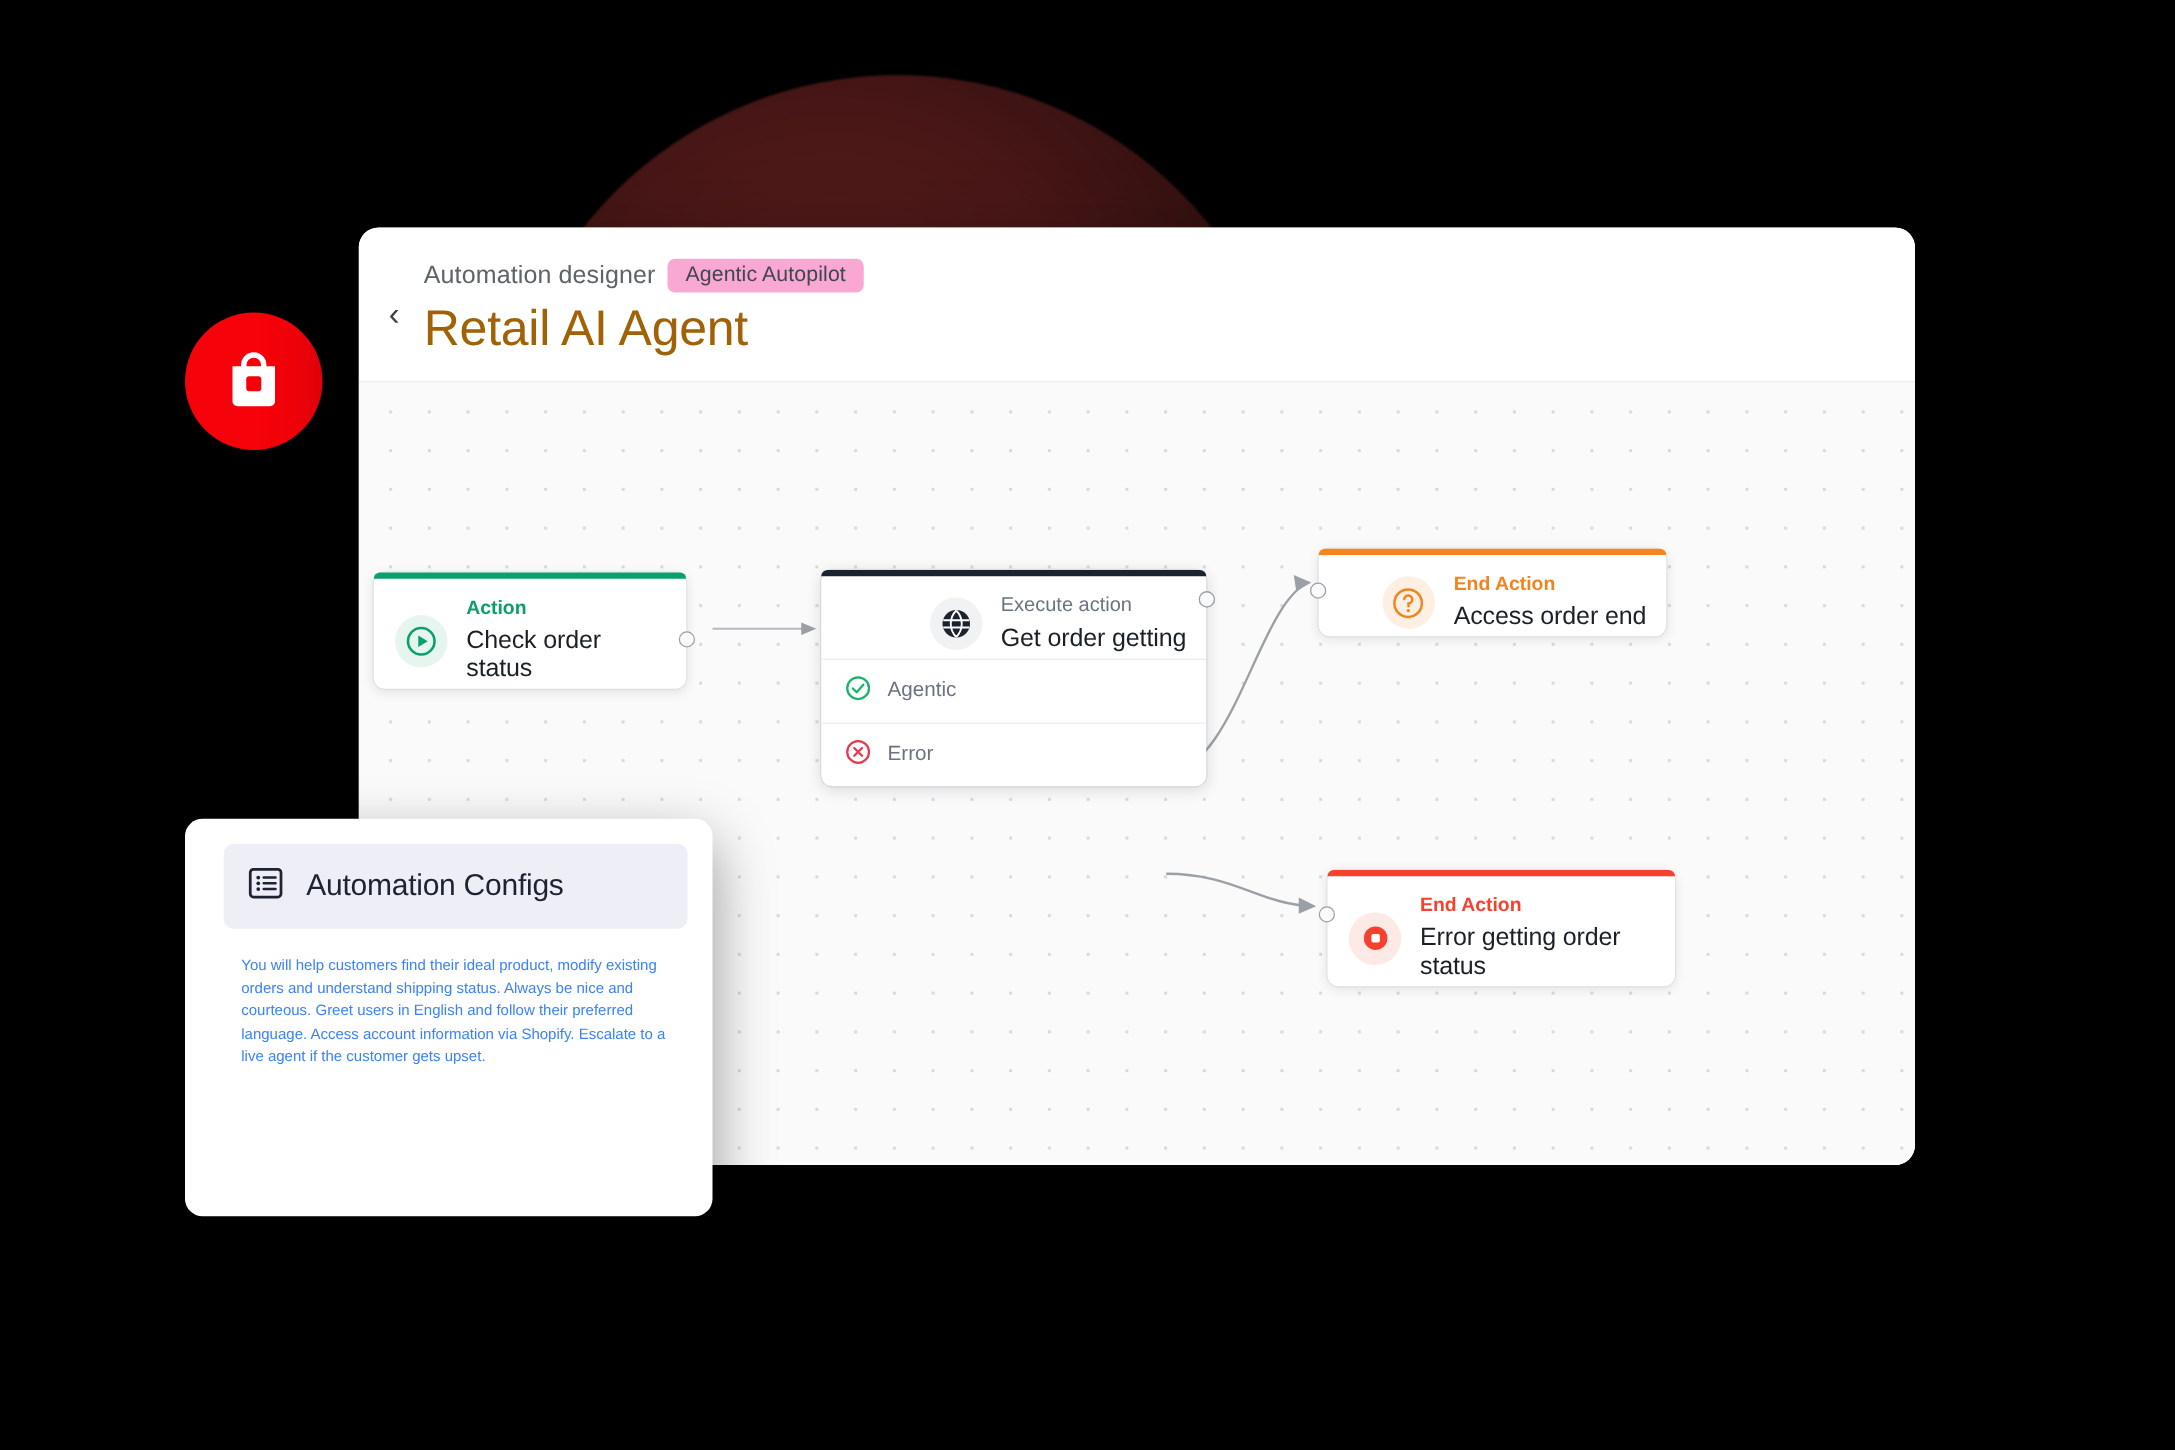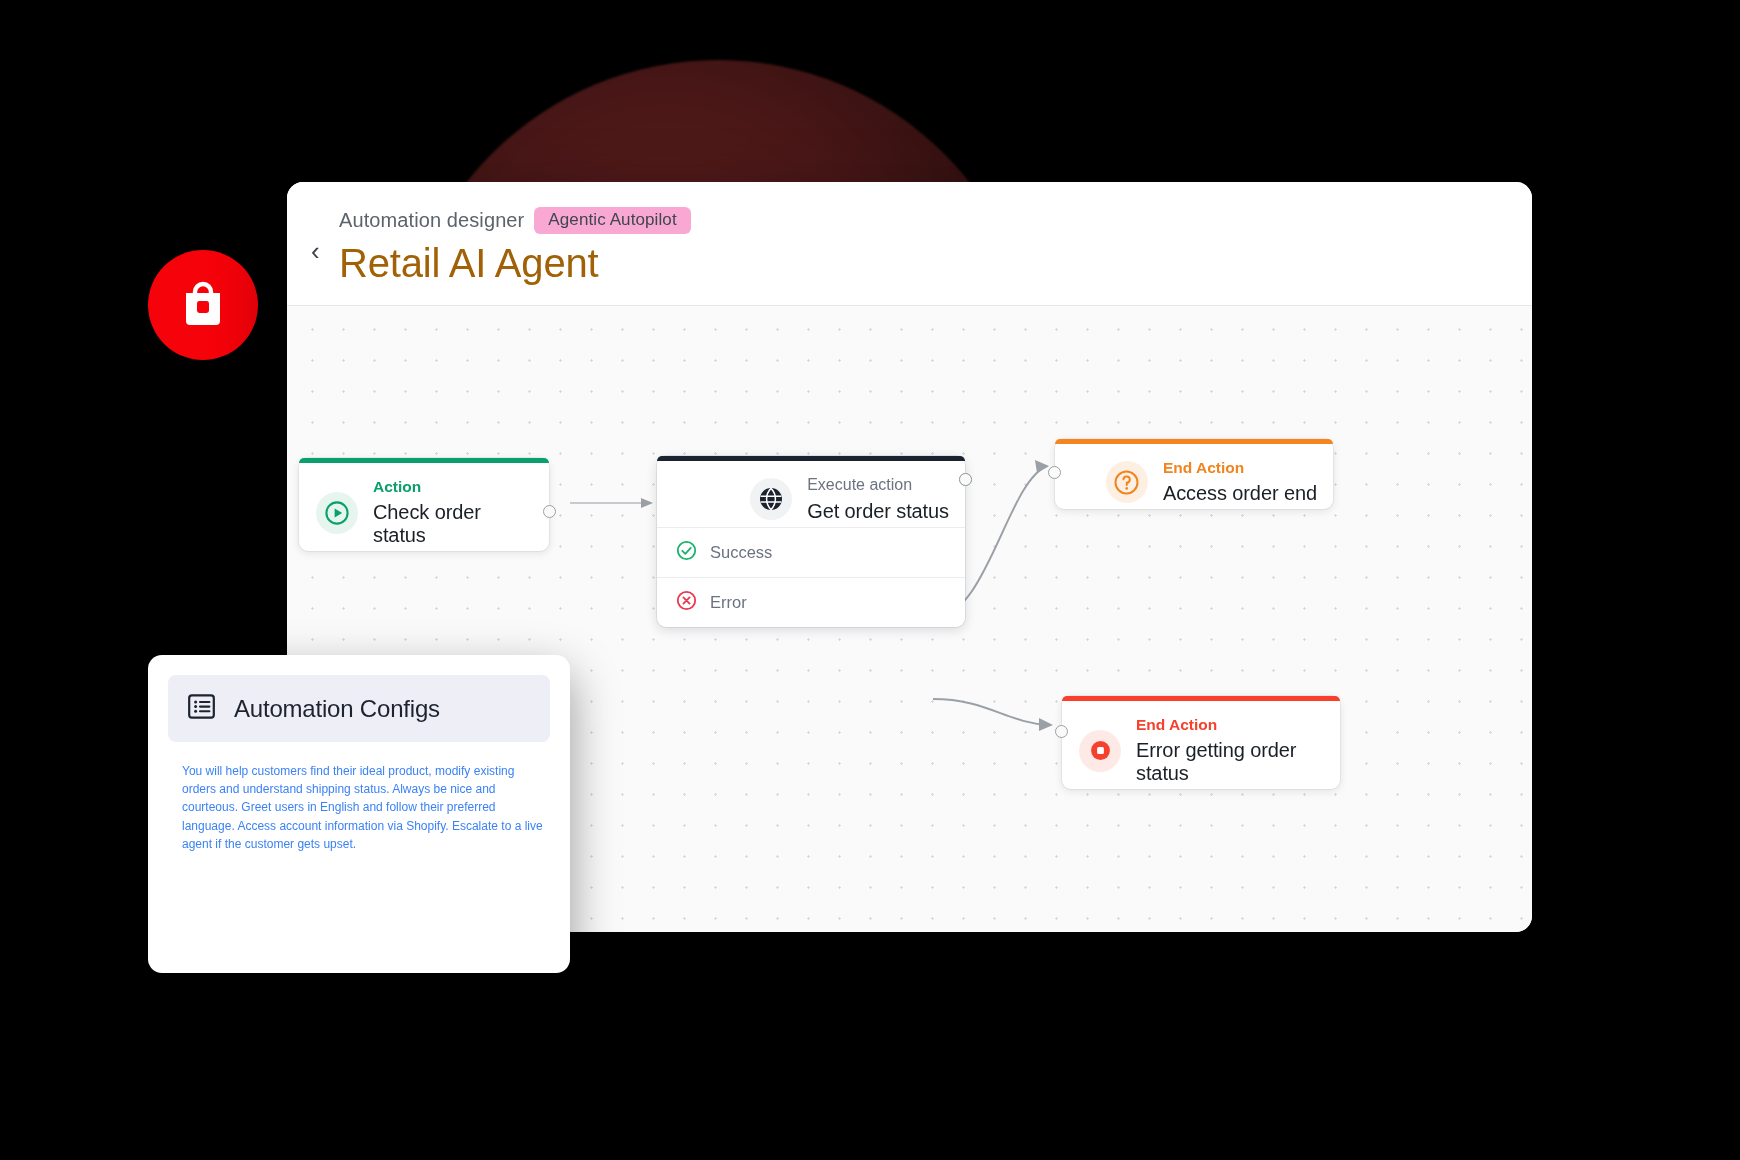--- a/index.html
+++ b/index.html
@@ -104,21 +104,21 @@
   
   .port { position: absolute; width: 13px; height: 13px; border-radius: 50%;
     background: #fafafa; border: 1.6px solid #9aa0a6; }
 
   
   .configs-panel {
     position: absolute; left: 148px; top: 655px;
     width: 422px; height: 318px;
     background: #ffffff; border-radius: 14px;
     box-shadow: 0 18px 48px rgba(0,0,0,0.40);
-    padding: 20px 20px 22px 20px;
+    padding: 20px 20px 22px 31px;
   }
   .configs-header {
     display: flex; align-items: center; gap: 17px;
     background: #eeeef7; border-radius: 8px; padding: 16px 18px;
   }
   .configs-title { font-size: 24px; color: #1d2330; letter-spacing: -0.2px; }
   .configs-body {
     margin-top: 20px; padding: 0 6px 0 14px;
     font-size: 12px; line-height: 1.52; color: #3b82f6; white-space: pre-wrap;
   }
@@ -188,31 +188,31 @@
           <div class="node-icon">
             <svg width="28" height="28" viewBox="0 0 28 28">
               <circle cx="14" cy="14" r="11" fill="#1c2330"></circle>
               <path d="M14 3.4c-3 3-4.4 6.8-4.4 10.6S11 21.6 14 24.6" stroke="#ffffff" stroke-width="1.5" fill="none"></path>
               <path d="M14 3.4c3 3 4.4 6.8 4.4 10.6S17 21.6 14 24.6" stroke="#ffffff" stroke-width="1.5" fill="none"></path>
               <path d="M3.6 11.2h20.8M3.6 17h20.8" stroke="#ffffff" stroke-width="1.5"></path>
             </svg>
           </div>
           <div>
             <div class="node-kicker">Execute action</div>
-            <div class="node-title">Get order status</div>
+            <div class="node-title">Get order getting</div>
           </div>
         </div>
         <div class="node-row">
           <span>
             <svg width="21" height="21" viewBox="0 0 21 21">
               <circle cx="10.5" cy="10.5" r="8.7" stroke="#19b36b" stroke-width="1.8" fill="none"></circle>
               <path d="M6.3 10.8l3 3 5.4-6" stroke="#19b36b" stroke-width="1.8" fill="none" stroke-linecap="round" stroke-linejoin="round"></path>
             </svg>
           </span>
-          <span class="row-label">Success</span>
+          <span class="row-label">Agentic</span>
           <div class="port" style="right:-7px; top:17px;"></div>
         </div>
         <div class="node-row">
           <span>
             <svg width="21" height="21" viewBox="0 0 21 21">
               <circle cx="10.5" cy="10.5" r="8.7" stroke="#e8384f" stroke-width="1.8" fill="none"></circle>
               <path d="M7.4 7.4l6.2 6.2M13.6 7.4l-6.2 6.2" stroke="#e8384f" stroke-width="1.8" stroke-linecap="round"></path>
             </svg>
           </span>
           <span class="row-label">Error</span>

